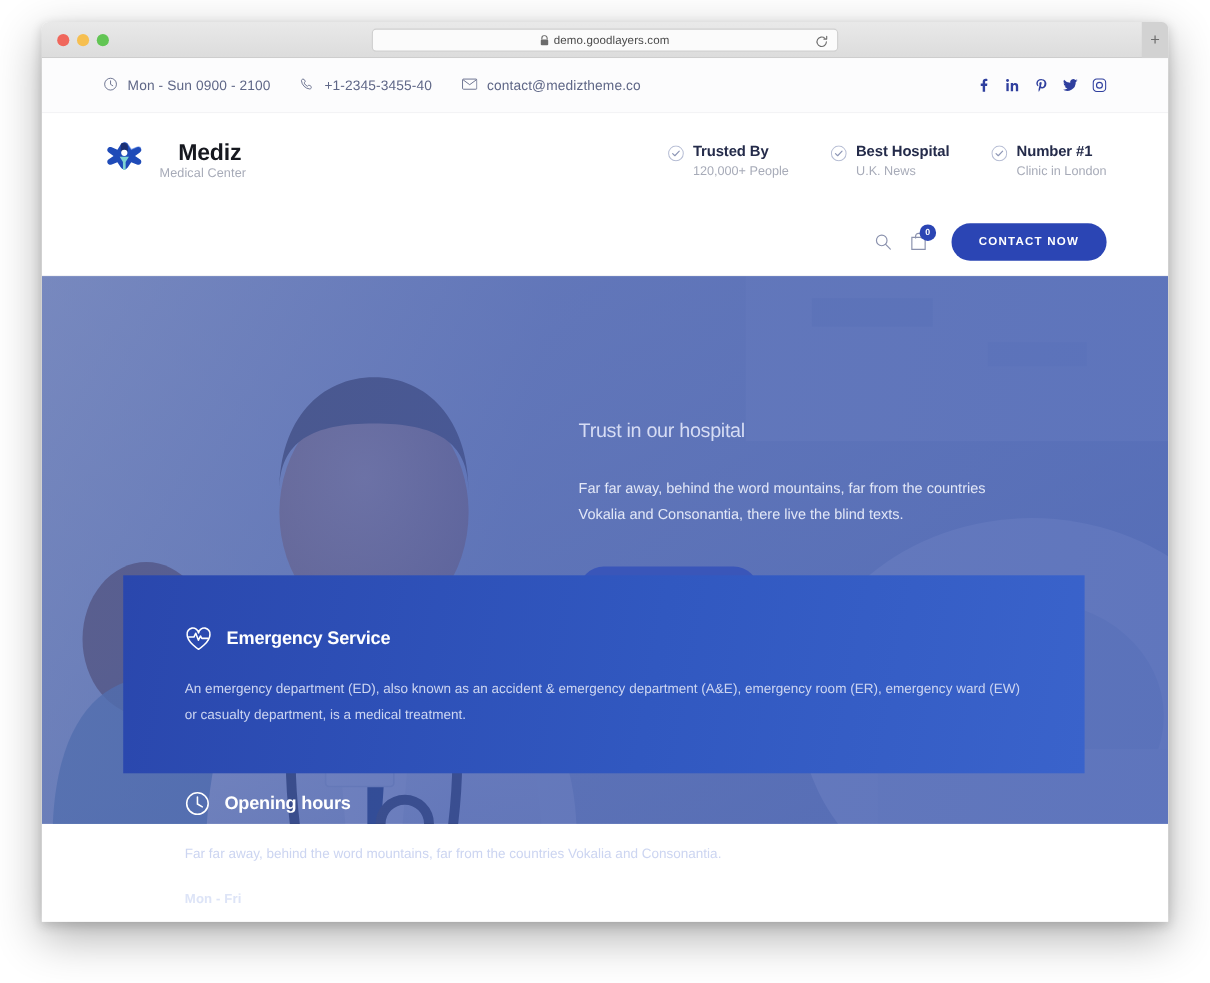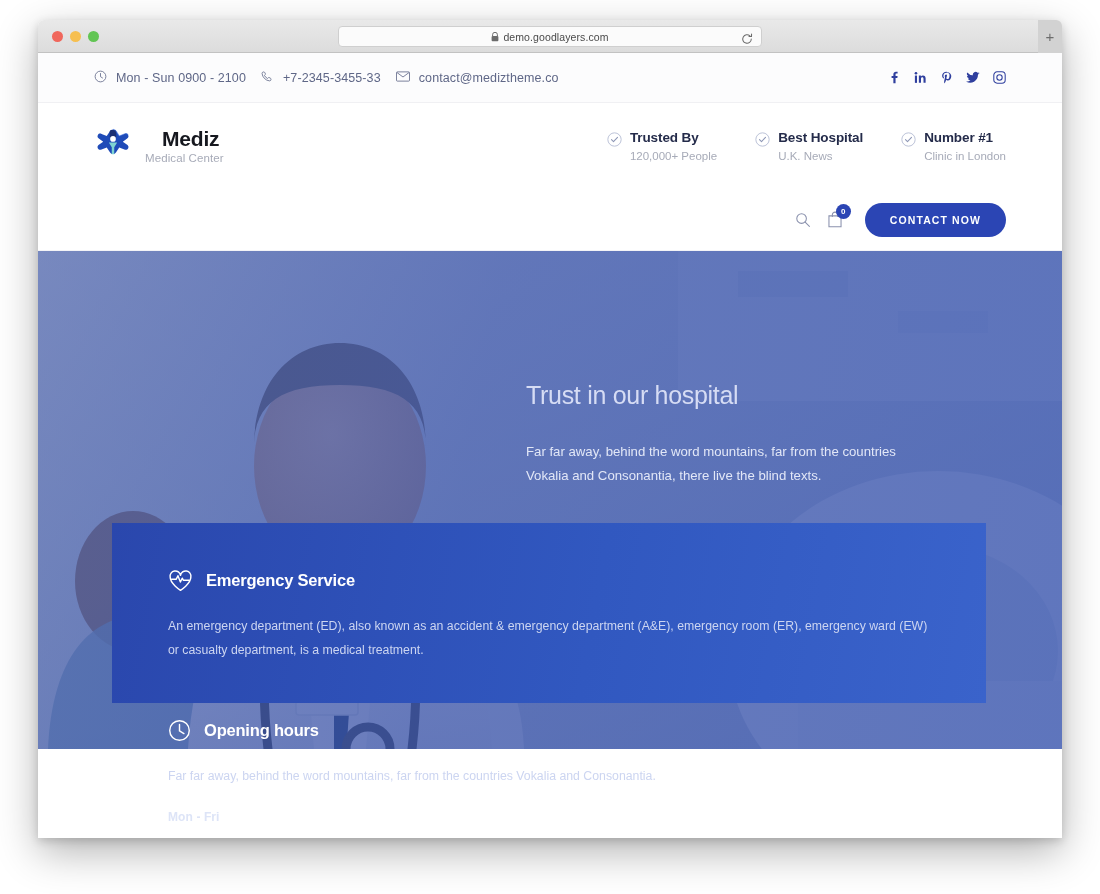--- a/index.html
+++ b/index.html
@@ -40,21 +40,21 @@
   }
 
   
   .viewport { position:relative; width:100%; height:785px; background:#fff; overflow:hidden; }
 
   
   .topbar {
     height:50px; background:#fcfcfd; border-bottom:1px solid #f0f0f3;
     display:flex; align-items:center; padding:0 56px;
   }
-  .topbar-left { display:flex; align-items:center; gap:15px; flex:1; }
+  .topbar-left { display:flex; align-items:center; gap:27px; flex:1; }
   .tb-item { display:flex; align-items:center; gap:9px; font-size:12.5px; color:#5f6787; letter-spacing:.1px; }
   .tb-item svg { flex:none; }
   .social-list { display:flex; align-items:center; gap:13px; }
   .social-list a { color:#2f3f9e; display:inline-flex; }
 
   
   .header-main {
     height:86px; background:#fff; display:flex; align-items:center; padding:0 56px;
   }
   .brand { display:flex; align-items:center; gap:13px; flex:none; }
@@ -104,21 +104,21 @@
   }
   .hero-inner {
     position:absolute; left:0; top:0; right:0; bottom:0; padding:0 56px;
     display:flex; align-items:flex-start;
   }
   .hero-copy { position:absolute; left:488px; top:116px; width:470px; }
   .hero-title {
     font-size:54px; font-weight:bold; color:#fff; letter-spacing:-1.4px; line-height:1.04;
     text-shadow:0 1px 3px rgba(20,30,80,.18);
   }
-  .hero-sub { font-size:25px; color:#d6dcf4; margin-top:14px; letter-spacing:-.3px; }
+  .hero-sub { font-size:18px; color:#d6dcf4; margin-top:14px; letter-spacing:-.3px; }
   .hero-desc { font-size:13.2px; color:#e2e7f7; line-height:1.85; margin-top:30px; max-width:400px; }
   .hero-actions { display:flex; align-items:center; gap:46px; margin-top:34px; }
   .btn-contact-hero {
     background:rgba(49,78,186,.78); color:#fff; border:none; border-radius:24px;
     padding:0 34px; height:46px; font-size:11px; font-weight:bold; letter-spacing:1.2px;
     cursor:pointer; font-family:inherit;
   }
   .slider-bar { width:72px; height:2px; background:#ffffff; opacity:.92; }
 
   
@@ -181,21 +181,21 @@
                 </svg>
             </span>
             <span>Mon - Sun 0900 - 2100</span>
           </div>
           <div class="tb-item">
             <span>
               <svg width="13" height="13" viewBox="0 0 16 16">
                   <path d="M3 2.4c1 0 1.4.2 1.8 1l.6 1.3c.2.5.1.8-.3 1.1l-.6.5c-.2.2-.2.4-.1.6a7.6 7.6 0 0 0 3.4 3.4c.2.1.4.1.6-.1l.5-.6c.3-.4.6-.5 1.1-.3l1.3.6c.8.4 1 .8 1 1.8 0 1-.8 1.7-1.8 1.7A10.3 10.3 0 0 1 1.3 4.2C1.3 3.2 2 2.4 3 2.4z" fill="none" stroke="#5f6787" stroke-width="1"></path>
                 </svg>
             </span>
-            <span>+7-2345-3455-33</span>
+            <span>+1-2345-3455-40</span>
           </div>
           <div class="tb-item">
             <span>
               <svg width="14" height="13" viewBox="0 0 17 14">
                   <rect x="0.6" y="1.4" width="15.8" height="11.2" rx="1" fill="none" stroke="#5f6787" stroke-width="1"></rect>
                   <path d="M1.2 2.2 8.5 7.6l7.3-5.4" fill="none" stroke="#5f6787" stroke-width="1"></path>
                 </svg>
             </span>
             <span>contact@mediztheme.co</span>
           </div>

